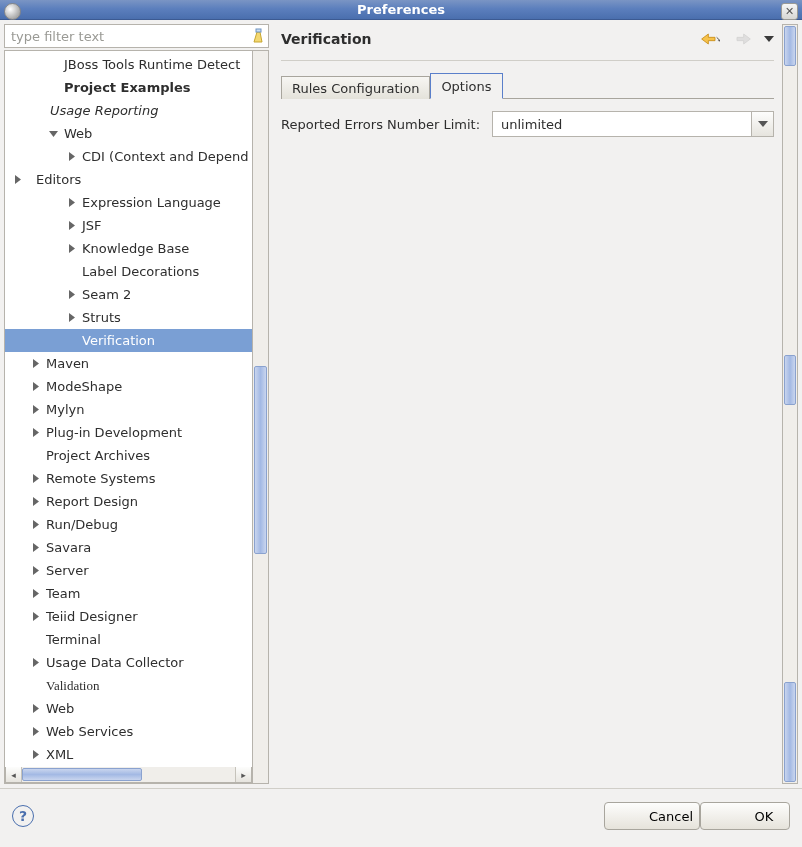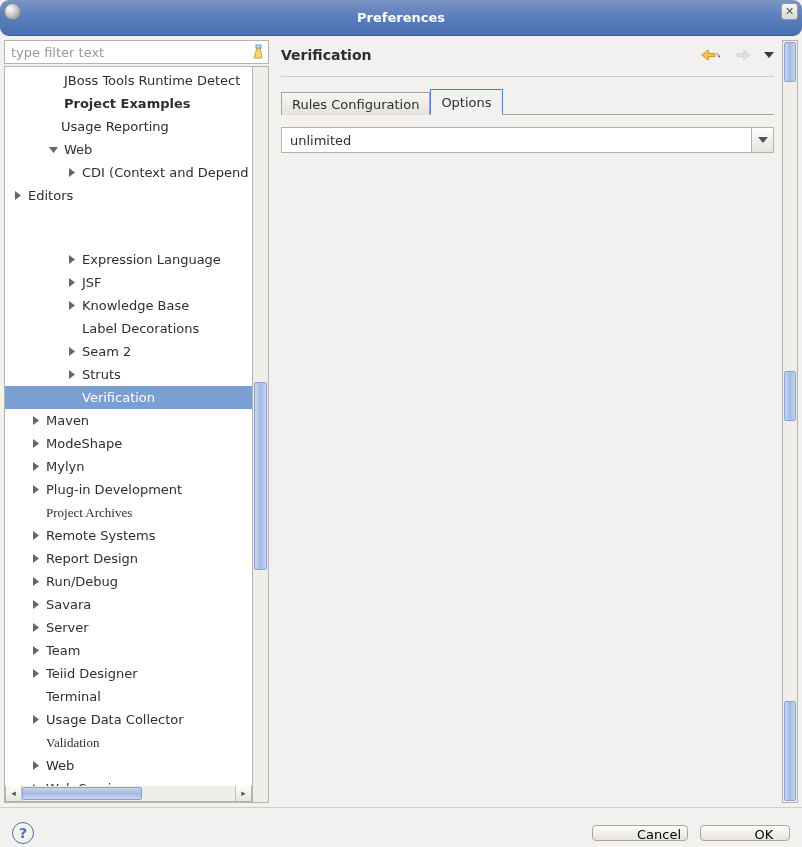--- a/index.html
+++ b/index.html
@@ -8,28 +8,27 @@
     width: 802px; height: 847px;
     font-family: "DejaVu Sans", "Liberation Sans", Arial, sans-serif;
     font-size: 13px;
     color: #2e2e2e;
     background: #f2f1f0;
     overflow: hidden;
   }
 
   
   .titlebar {
-    height: 36px;
+    height: 20px;
     background: linear-gradient(#7a95c4, #5c7fbd 45%, #4a6fae);
     display: flex;
     align-items: center;
     justify-content: center;
     position: relative;
     border-bottom: 1px solid #3c5a92;
-    border-radius: 9px;
   }
   .titlebar .icon {
     position: absolute; left: 4px; top: 3px;
     width: 17px; height: 17px;
     border: 1px solid #888; border-radius: 50%;
     background: radial-gradient(circle at 35% 35%, #fff, #aaa 70%);
   }
   .titlebar .title {
     color: #fff; font-weight: bold; font-size: 13px;
   }
@@ -258,22 +257,21 @@
     border: 1.5px solid #4a6fae;
     border-radius: 50%;
     color: #4a6fae;
     display: flex; align-items: center; justify-content: center;
     font-weight: bold;
     font-size: 14px;
     cursor: default;
   }
   .bottom-bar .spacer { flex: 1; }
   .btn {
-    min-width: 90px; height: 16px;
-    margin-left: 12px;
+    min-width: 90px; height: 28px;
     background: linear-gradient(#fdfdfc,#e6e3db);
     border: 1px solid #a8a59d;
     border-radius: 4px;
     font-family: inherit;
     font-size: 13px;
     cursor: default;
     padding-left: 44px;
   }
 </style>
 </head>
@@ -306,49 +304,49 @@
           <div class="tree-body">
             <div class="tree" id="tree">
                 <div class="row" style="padding-left: 42px;">
                   <span class="arrow"></span>
                   <span>JBoss Tools Runtime Detect</span>
                 </div>
                 <div class="row" style="padding-left: 42px; font-weight: bold;">
                   <span class="arrow"></span>
                   <span>Project Examples</span>
                 </div>
-                <div class="row" style="padding-left: 39px;">
+                <div class="row" style="padding-left: 28px; font-style: italic;">
                   <span class="arrow"></span>
                   <span>Usage Reporting</span>
                 </div>
                 <div class="row" style="padding-left: 42px;">
                   <span class="arrow">
                     <svg viewBox="0 0 9 9">
                       <path d="M0 2 L9 2 L4.5 8 Z" fill="#666"></path>
                     </svg>
                   </span>
                   <span>Web</span>
                 </div>
                 <div class="row" style="padding-left: 60px;">
                   <span class="arrow">
                     <svg viewBox="0 0 9 9">
                       <path d="M2 0 L8 4.5 L2 9 Z" fill="#666"></path>
                     </svg>
                   </span>
                   <span>CDI (Context and Depend</span>
                 </div>
-                <div class="row" style="">
+                <div class="row" style=" gap: 8px;">
                   <span class="arrow">
                     <svg viewBox="0 0 9 9">
                       <path d="M2 0 L8 4.5 L2 9 Z" fill="#666"></path>
                     </svg>
                   </span>
                   <span>Editors</span>
                 </div>
-                <div class="row" style="padding-left: 60px; margin-top: 41px;">
+                <div class="row" style="padding-left: 60px;">
                   <span class="arrow">
                     <svg viewBox="0 0 9 9">
                       <path d="M2 0 L8 4.5 L2 9 Z" fill="#666"></path>
                     </svg>
                   </span>
                   <span>Expression Language</span>
                 </div>
                 <div class="row" style="padding-left: 60px;">
                   <span class="arrow">
                     <svg viewBox="0 0 9 9">
@@ -414,21 +412,21 @@
                   <span>Mylyn</span>
                 </div>
                 <div class="row" style="padding-left: 24px;">
                   <span class="arrow">
                     <svg viewBox="0 0 9 9">
                       <path d="M2 0 L8 4.5 L2 9 Z" fill="#666"></path>
                     </svg>
                   </span>
                   <span>Plug-in Development</span>
                 </div>
-                <div class="row" style="padding-left: 24px; font-family: Liberation Serif, serif;">
+                <div class="row" style="padding-left: 24px;">
                   <span class="arrow"></span>
                   <span>Project Archives</span>
                 </div>
                 <div class="row" style="padding-left: 24px;">
                   <span class="arrow">
                     <svg viewBox="0 0 9 9">
                       <path d="M2 0 L8 4.5 L2 9 Z" fill="#666"></path>
                     </svg>
                   </span>
                   <span>Remote Systems</span>
@@ -565,20 +563,21 @@
         <div class="tabs" id="tabs">
             <div class="tab">
               <span>Rules Configuration</span>
             </div>
             <div class="tab active">
               <span>Options</span>
             </div>
           </div>
 
         <div class="form-row">
+          <label>Reported Errors Number Limit:</label>
           <div class="select">
             <span class="sel-val">unlimited</span>
             <span class="sel-btn">
               <svg width="10" height="8" viewBox="0 0 10 8">
                 <path d="M0 1 L10 1 L5 7 Z" fill="#555"></path>
               </svg>
             </span>
           </div>
         </div>
       </div>

